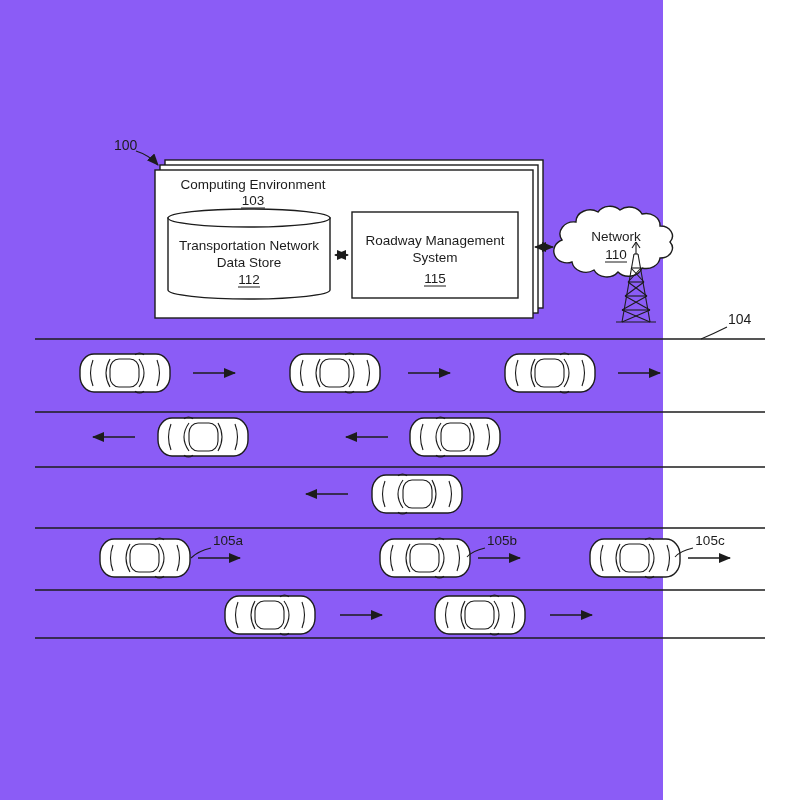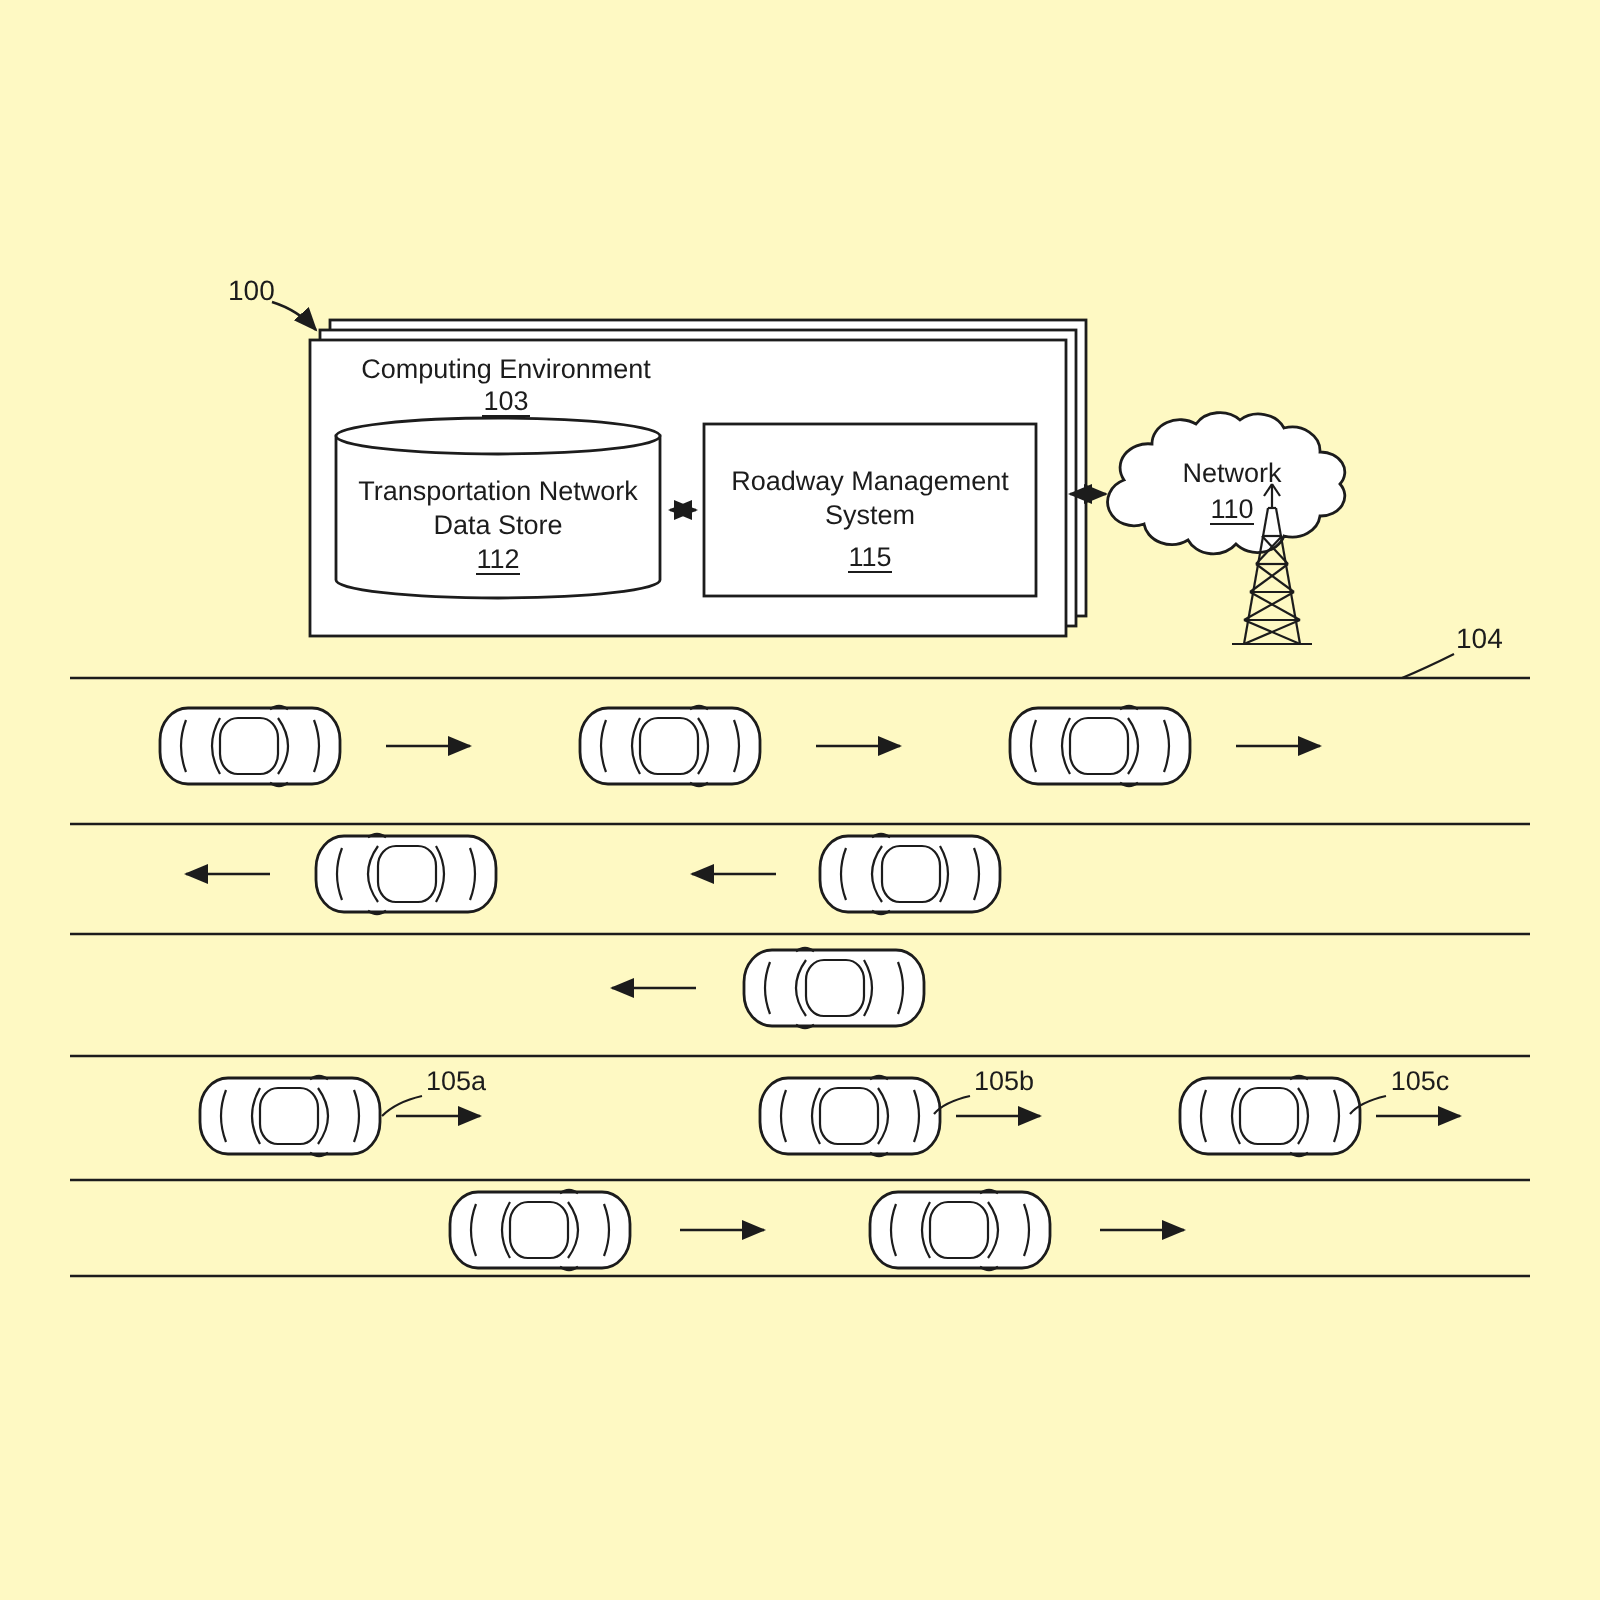--- a/index.html
+++ b/index.html
@@ -1,16 +1,16 @@
 <!DOCTYPE html>
 <html><head>
 <meta charset="utf-8">
 <style>
   html,body { margin:0; padding:0; background:#ffffff; }
-  .page { width:800px; height:800px; background:#fef9c3; position:relative; }
+  .page { width:663px; height:800px; background:#8b5cf6; position:relative; }
   svg { display:block; }
   text {
     font-family:"Liberation Sans", sans-serif;
     font-size:13.5px;
     fill:#1c1c1c;
   }
   .reftext { font-size:14px; }
   .ctr { text-anchor:middle; }
   .s  { fill:#fff; stroke:#1c1c1c; stroke-width:1.4; }
   .sd { fill:#fff; stroke:#1c1c1c; stroke-width:1.1; }

